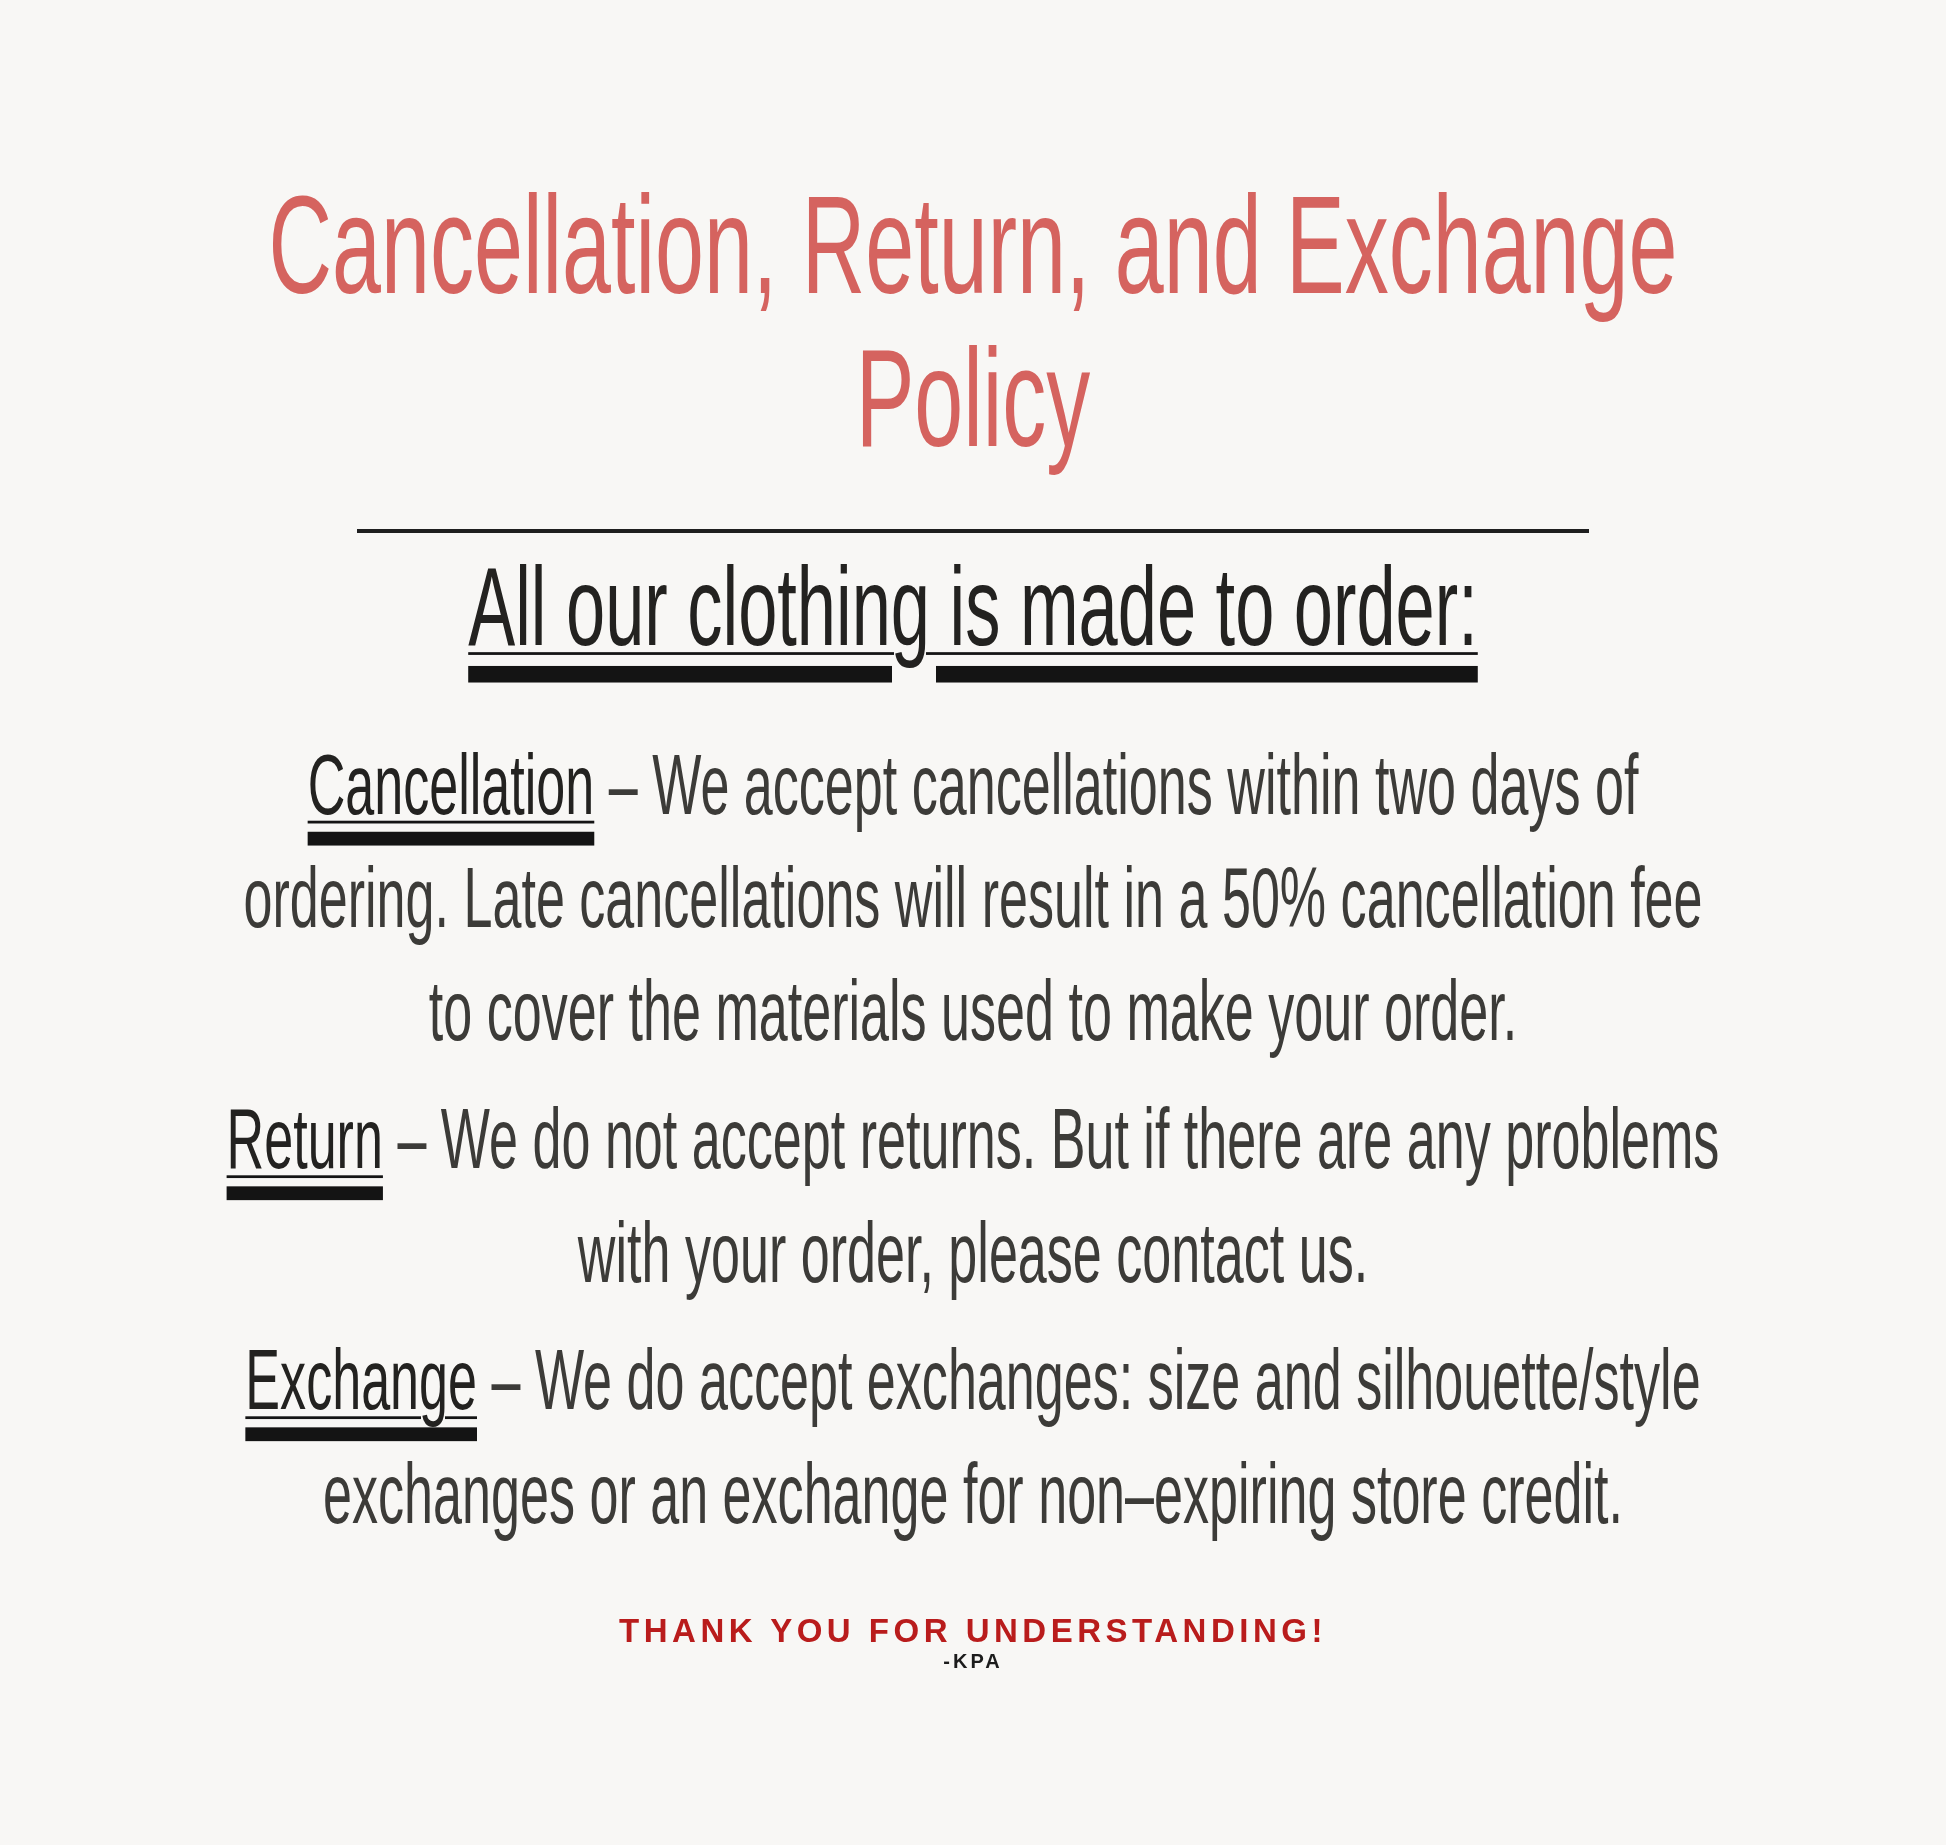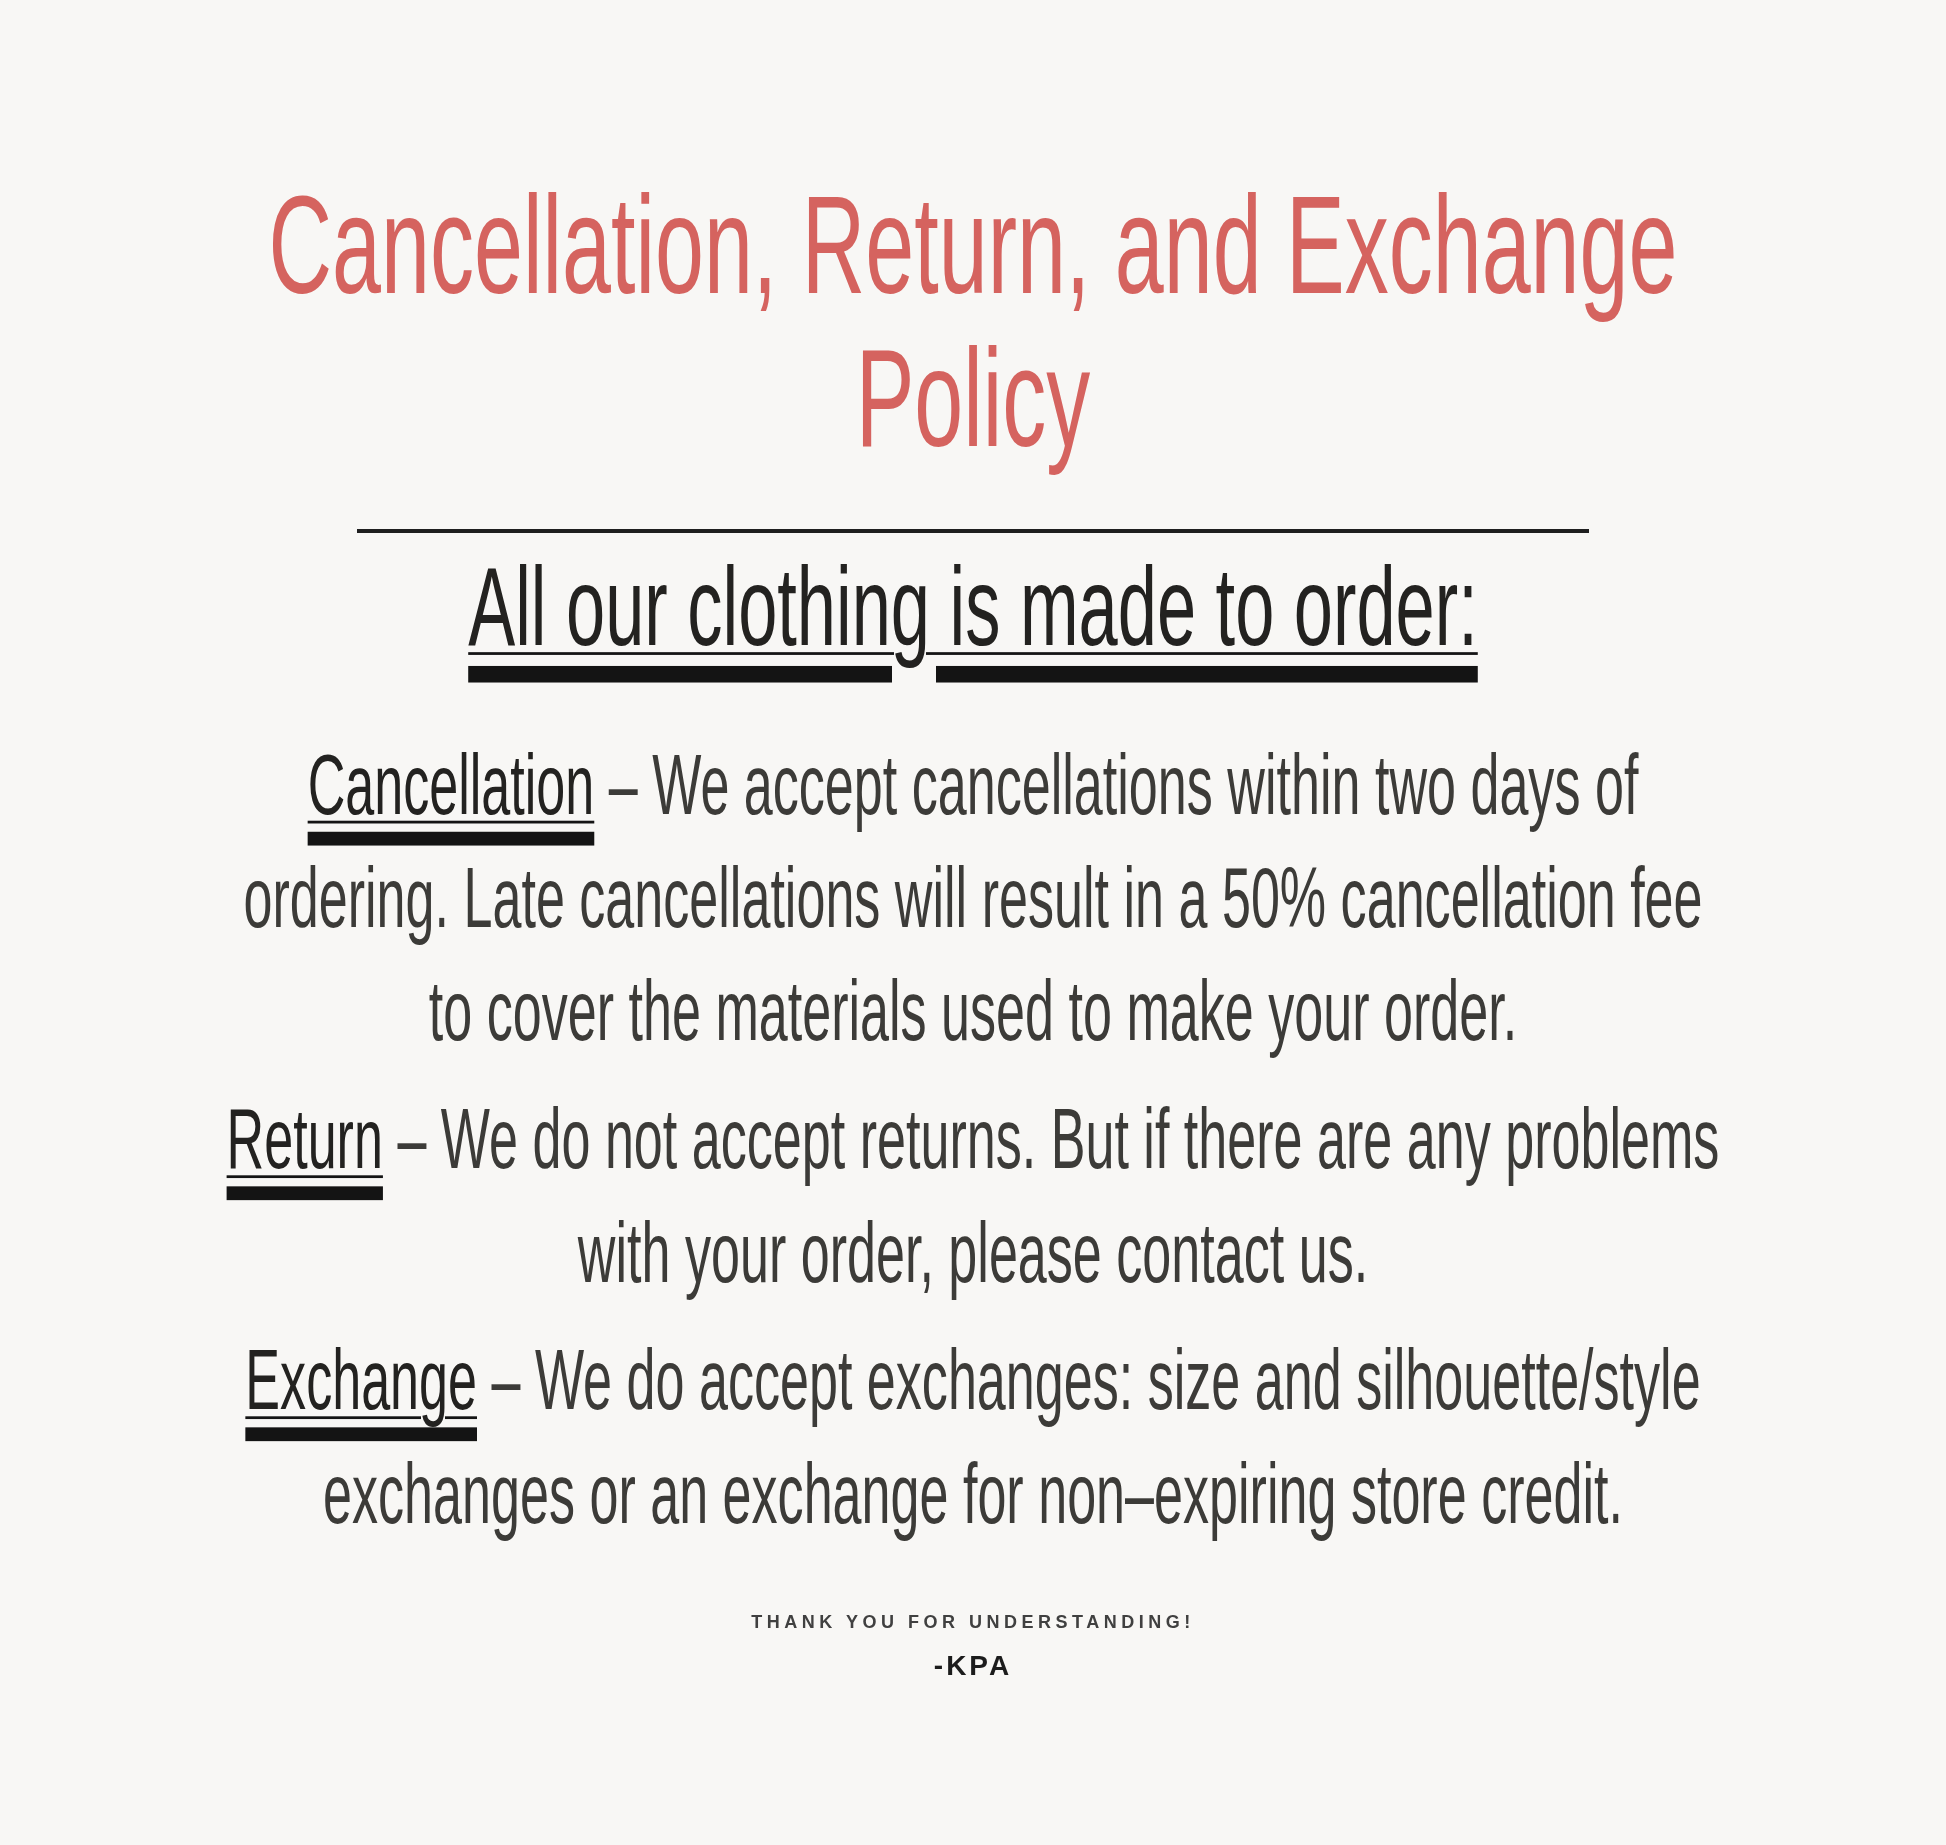--- a/index.html
+++ b/index.html
@@ -60,27 +60,27 @@
     color: #232220;
   }
   .u-thin {
     text-decoration: underline;
     text-decoration-color: #141414;
     text-decoration-thickness: 2px;
     text-underline-offset: 5px;
   }
   .subheading-line .u-thick { text-decoration-thickness: 12px; text-underline-offset: 15px; }
   .footer-line-1 {
-    font-size: 18px;
+    font-size: 33px;
     font-weight: 700;
     letter-spacing: 4.5px;
-    color: #404040;
+    color: #b91c1c;
   }
   .footer-line-2 {
-    font-size: 28px;
+    font-size: 20px;
     font-weight: 700;
     letter-spacing: 3px;
     color: #1c1c1c;
   }
 </style>
 </head>
 <body>
 
 <div class="poster">
 

